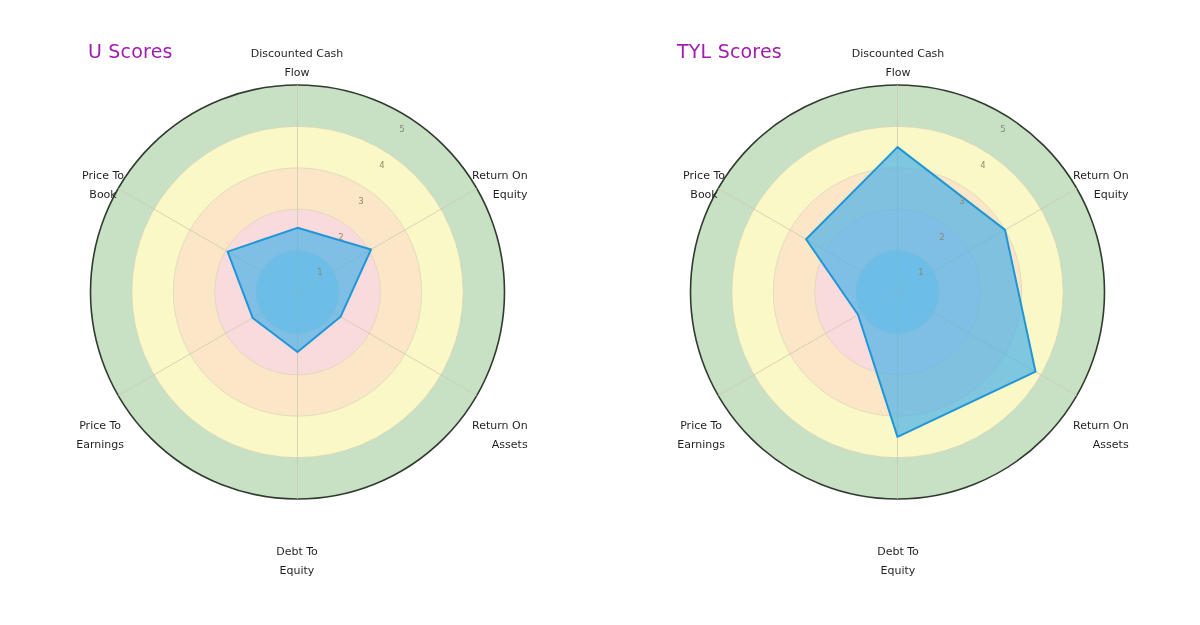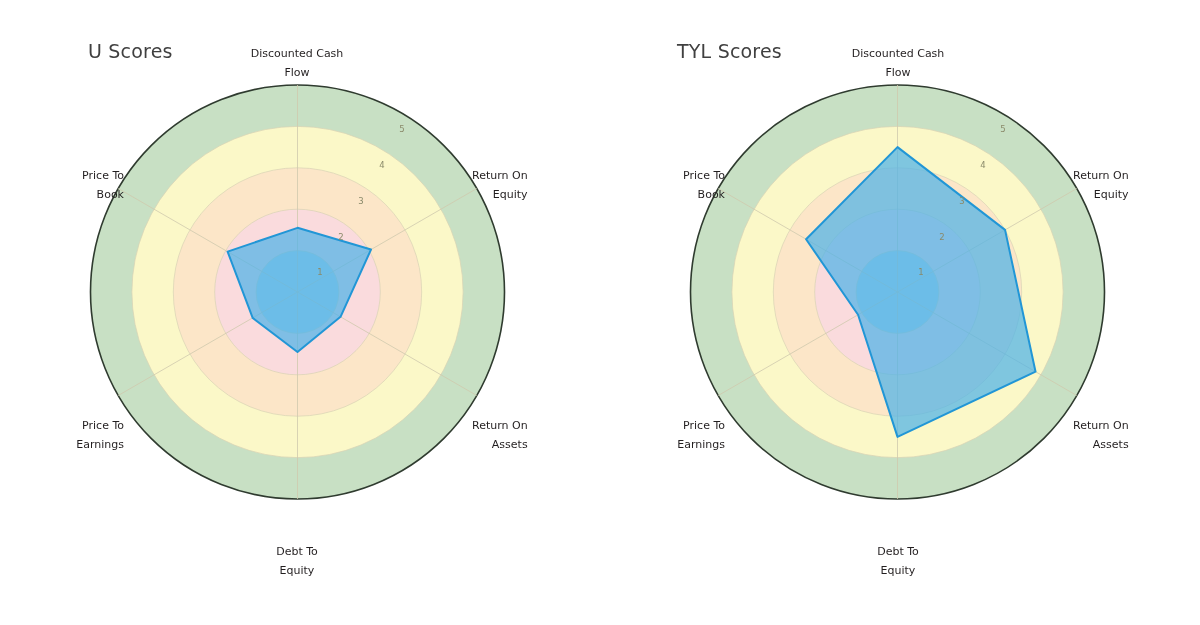--- a/index.html
+++ b/index.html
@@ -26,21 +26,21 @@
     height: 625px;
   }
   .panel.left  { left: 0; }
   .panel.right { left: 600px; }
 
   .panel-title {
     position: absolute;
     top: 40px;
     font-size: 19px;
     font-weight: 400;
-    color: #404040;
+    color: #a21caf;
     white-space: nowrap;
     letter-spacing: 0.2px;
   }
   .panel.left .panel-title  { left: 88px; }
   .panel.right .panel-title { left: 77px; }
 
   .radar-svg {
     position: absolute;
     left: 0;
     top: 0;
@@ -54,21 +54,21 @@
     line-height: 19px;
     color: #231f20;
     white-space: pre-line;
     text-align: center;
     font-family: "DejaVu Sans", sans-serif;
   }
   .axis-label.anchor-center { transform: translateX(-50%); }
   .axis-label.anchor-left   { transform: translateX(0); }
   .axis-label.anchor-right  { transform: translateX(-100%); }
   .axis-label.al-left  { text-align: right; }
-  .axis-label.al-right { text-align: right; }
+  .axis-label.al-right { }
 
   .tick-label {
     position: absolute;
     font-size: 8.5px;
     color: #8a8a6a;
     transform: translate(-50%, -50%);
     font-family: "DejaVu Sans", sans-serif;
   }
 </style>
 </head>

